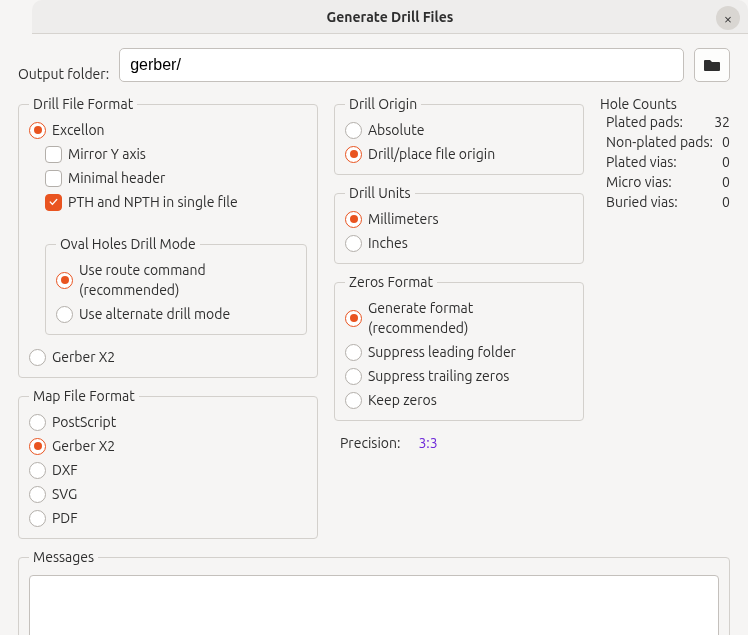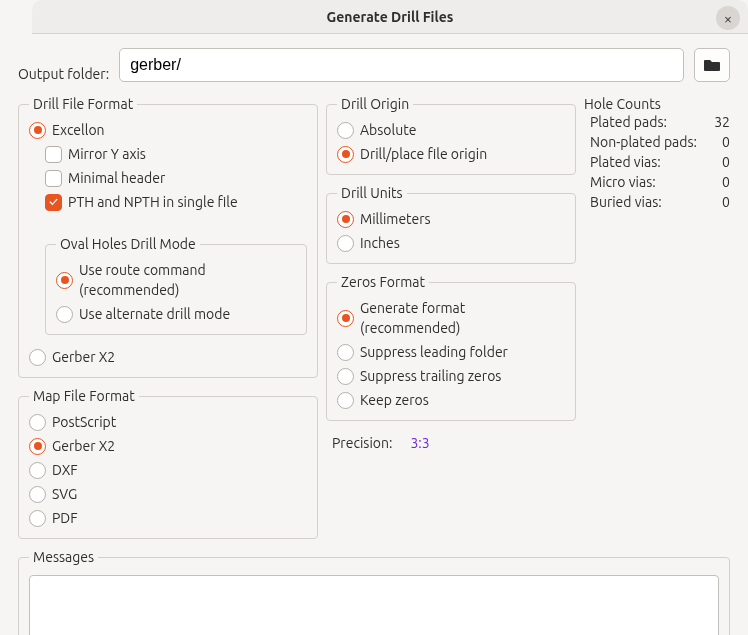--- a/index.html
+++ b/index.html
@@ -71,21 +71,21 @@
     background: #fdfdfc;
     display: flex;
     align-items: center;
     justify-content: center;
     cursor: pointer;
   }
   .folder-btn svg { width: 16px; height: 14px; fill: #2e2e2e; }
 
   .columns {
     display: flex;
-    gap: 8px;
+    gap: 16px;
   }
   .col-left { width: 300px; }
   .col-mid  { width: 250px; }
   .col-right{ flex: 1; }
 
   fieldset {
     border: 1px solid #d3d0cc;
     border-radius: 4px;
     margin: 0 0 10px 0;
     padding: 6px 10px 8px 10px;

